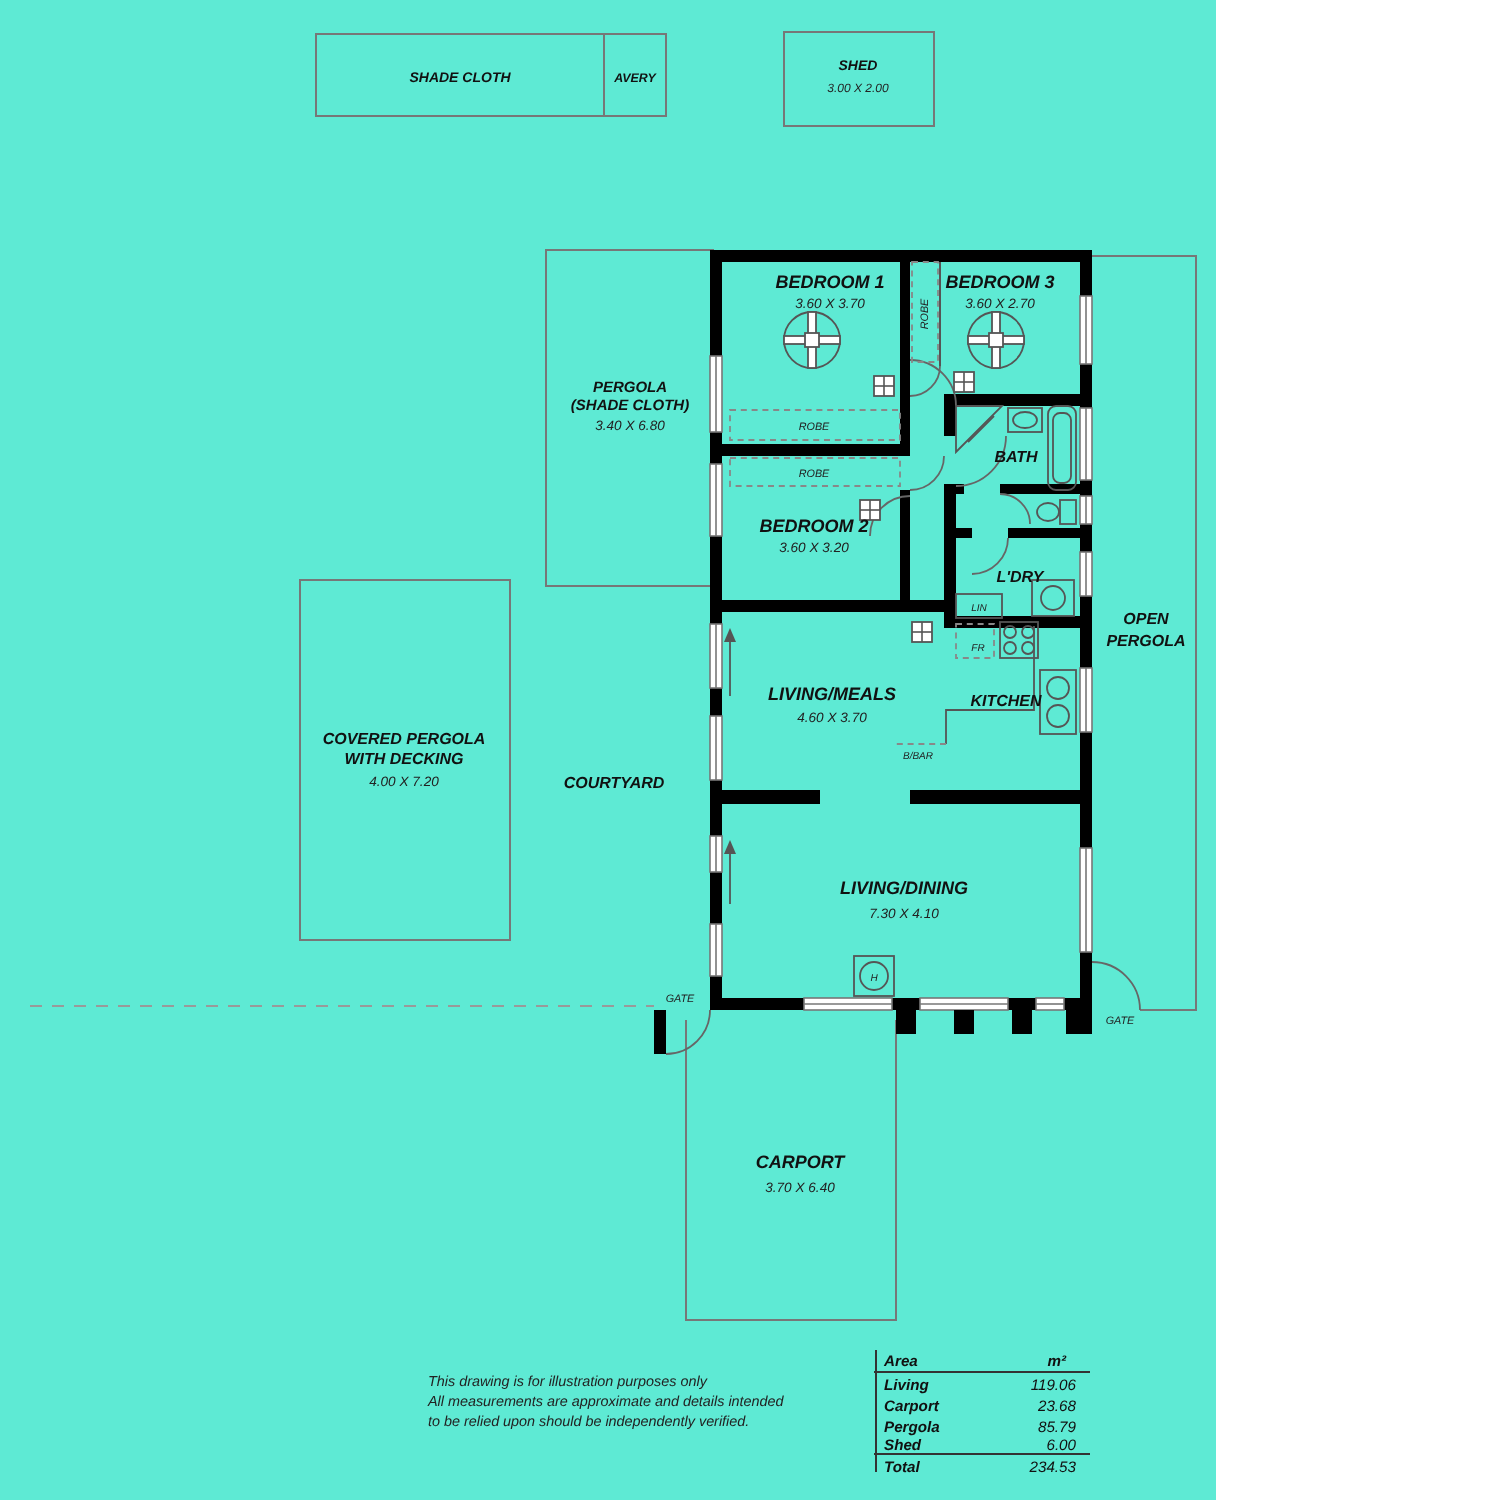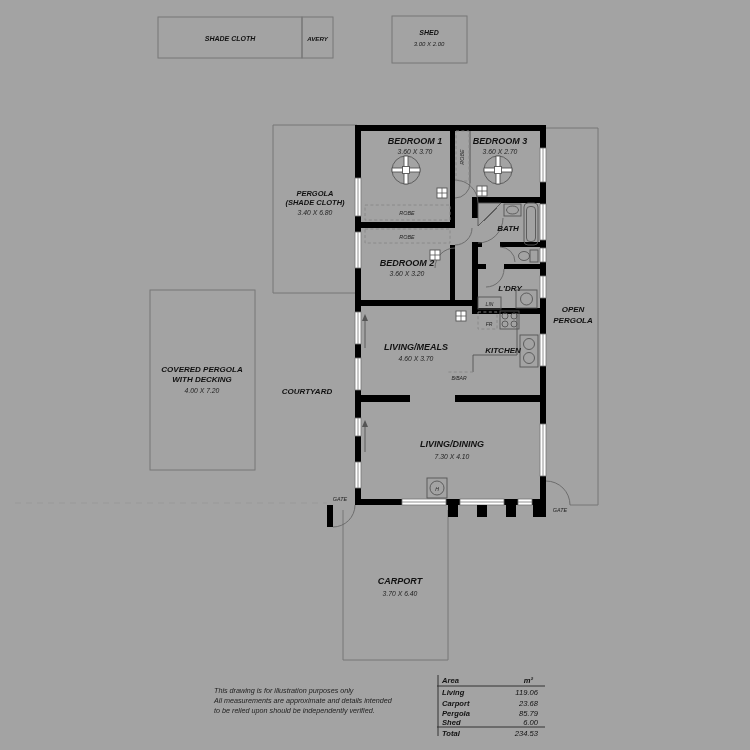--- a/index.html
+++ b/index.html
@@ -1,16 +1,16 @@
 <!DOCTYPE html>
 <html><head>
 <meta charset="utf-8">
 <style>
   html,body{margin:0;padding:0;background:#ffffff;}
-  .page{width:750px;height:750px;position:relative;background:#a3a3a3;overflow:hidden;
+  .page{width:608px;height:750px;position:relative;background:#5eead4;overflow:hidden;
         font-family:"Liberation Sans", sans-serif;}
   svg{display:block}
   text{fill:#111;}
   .room-name{font-size:9px;font-weight:bold;font-style:italic;text-anchor:middle;}
   .room-dims{font-size:6.8px;font-style:italic;text-anchor:middle;fill:#222;}
   .tiny-label{font-size:5.4px;font-style:italic;text-anchor:middle;fill:#222;}
   .box-label{font-size:7px;font-weight:bold;font-style:italic;text-anchor:middle;}
   .tbl-name{font-size:7.6px;font-weight:bold;font-style:italic;text-anchor:start;}
   .tbl-val{font-size:7.6px;font-style:italic;text-anchor:end;}
   .disc{font-size:7.2px;font-style:italic;fill:#222;text-anchor:start;}

